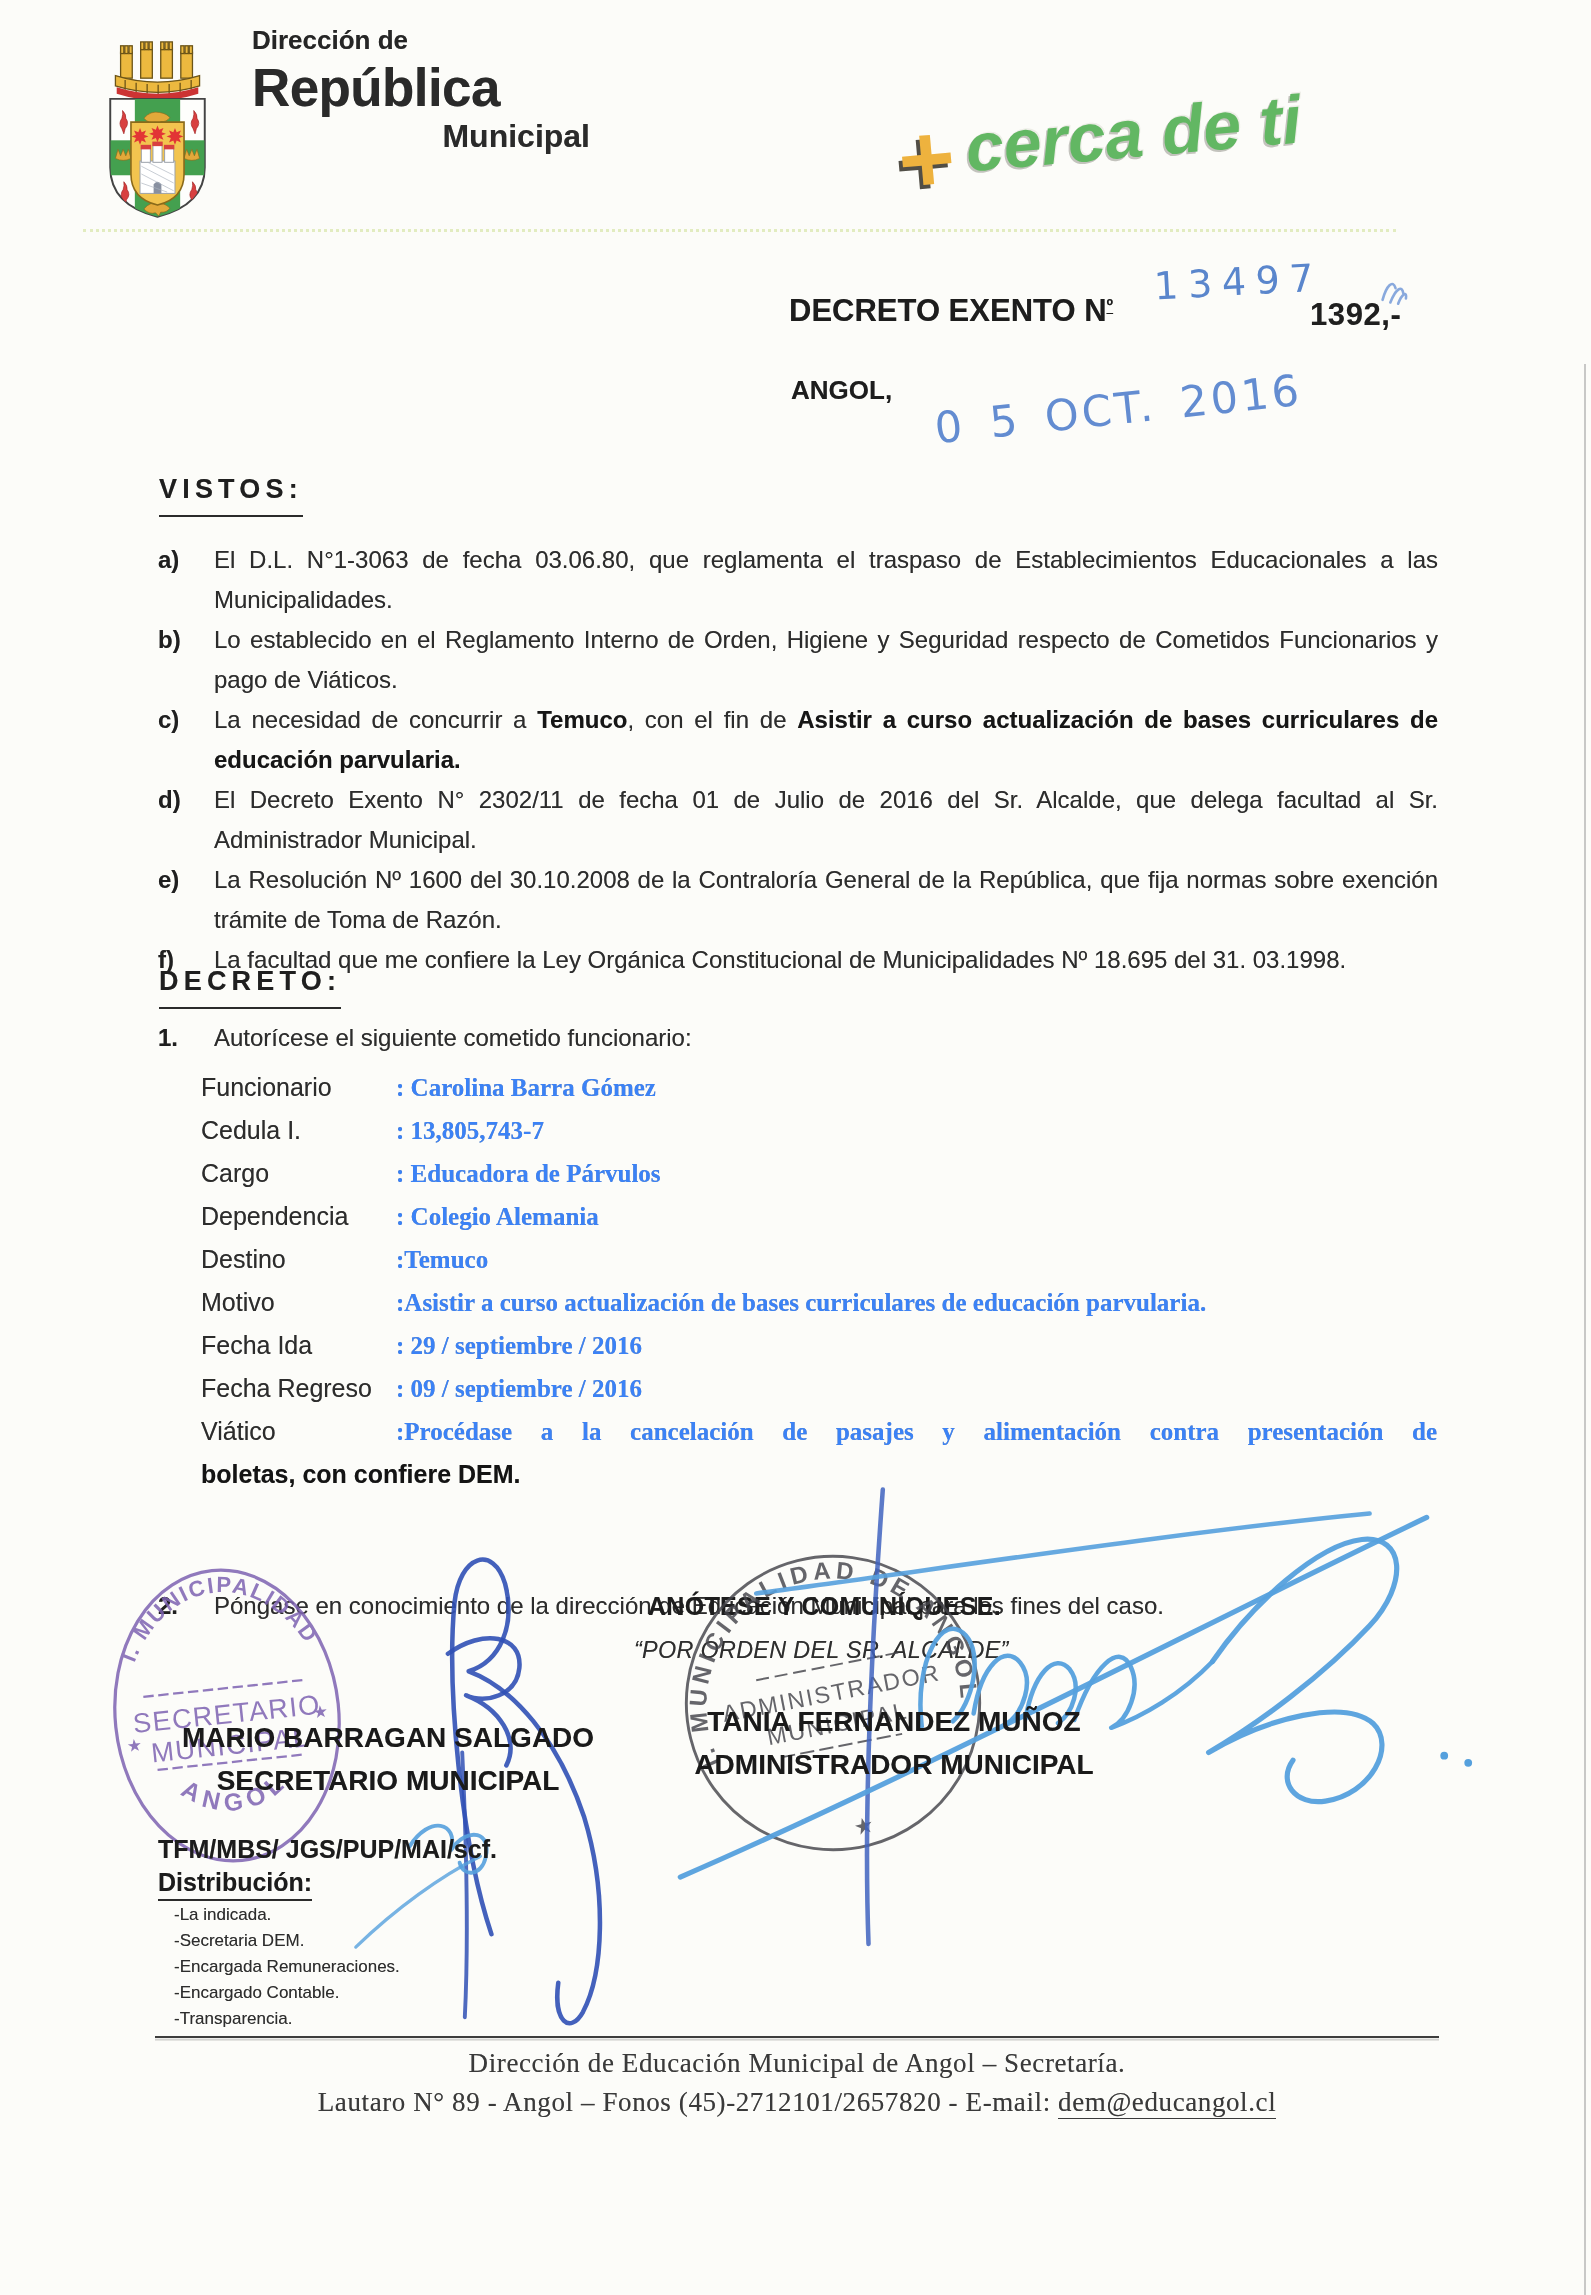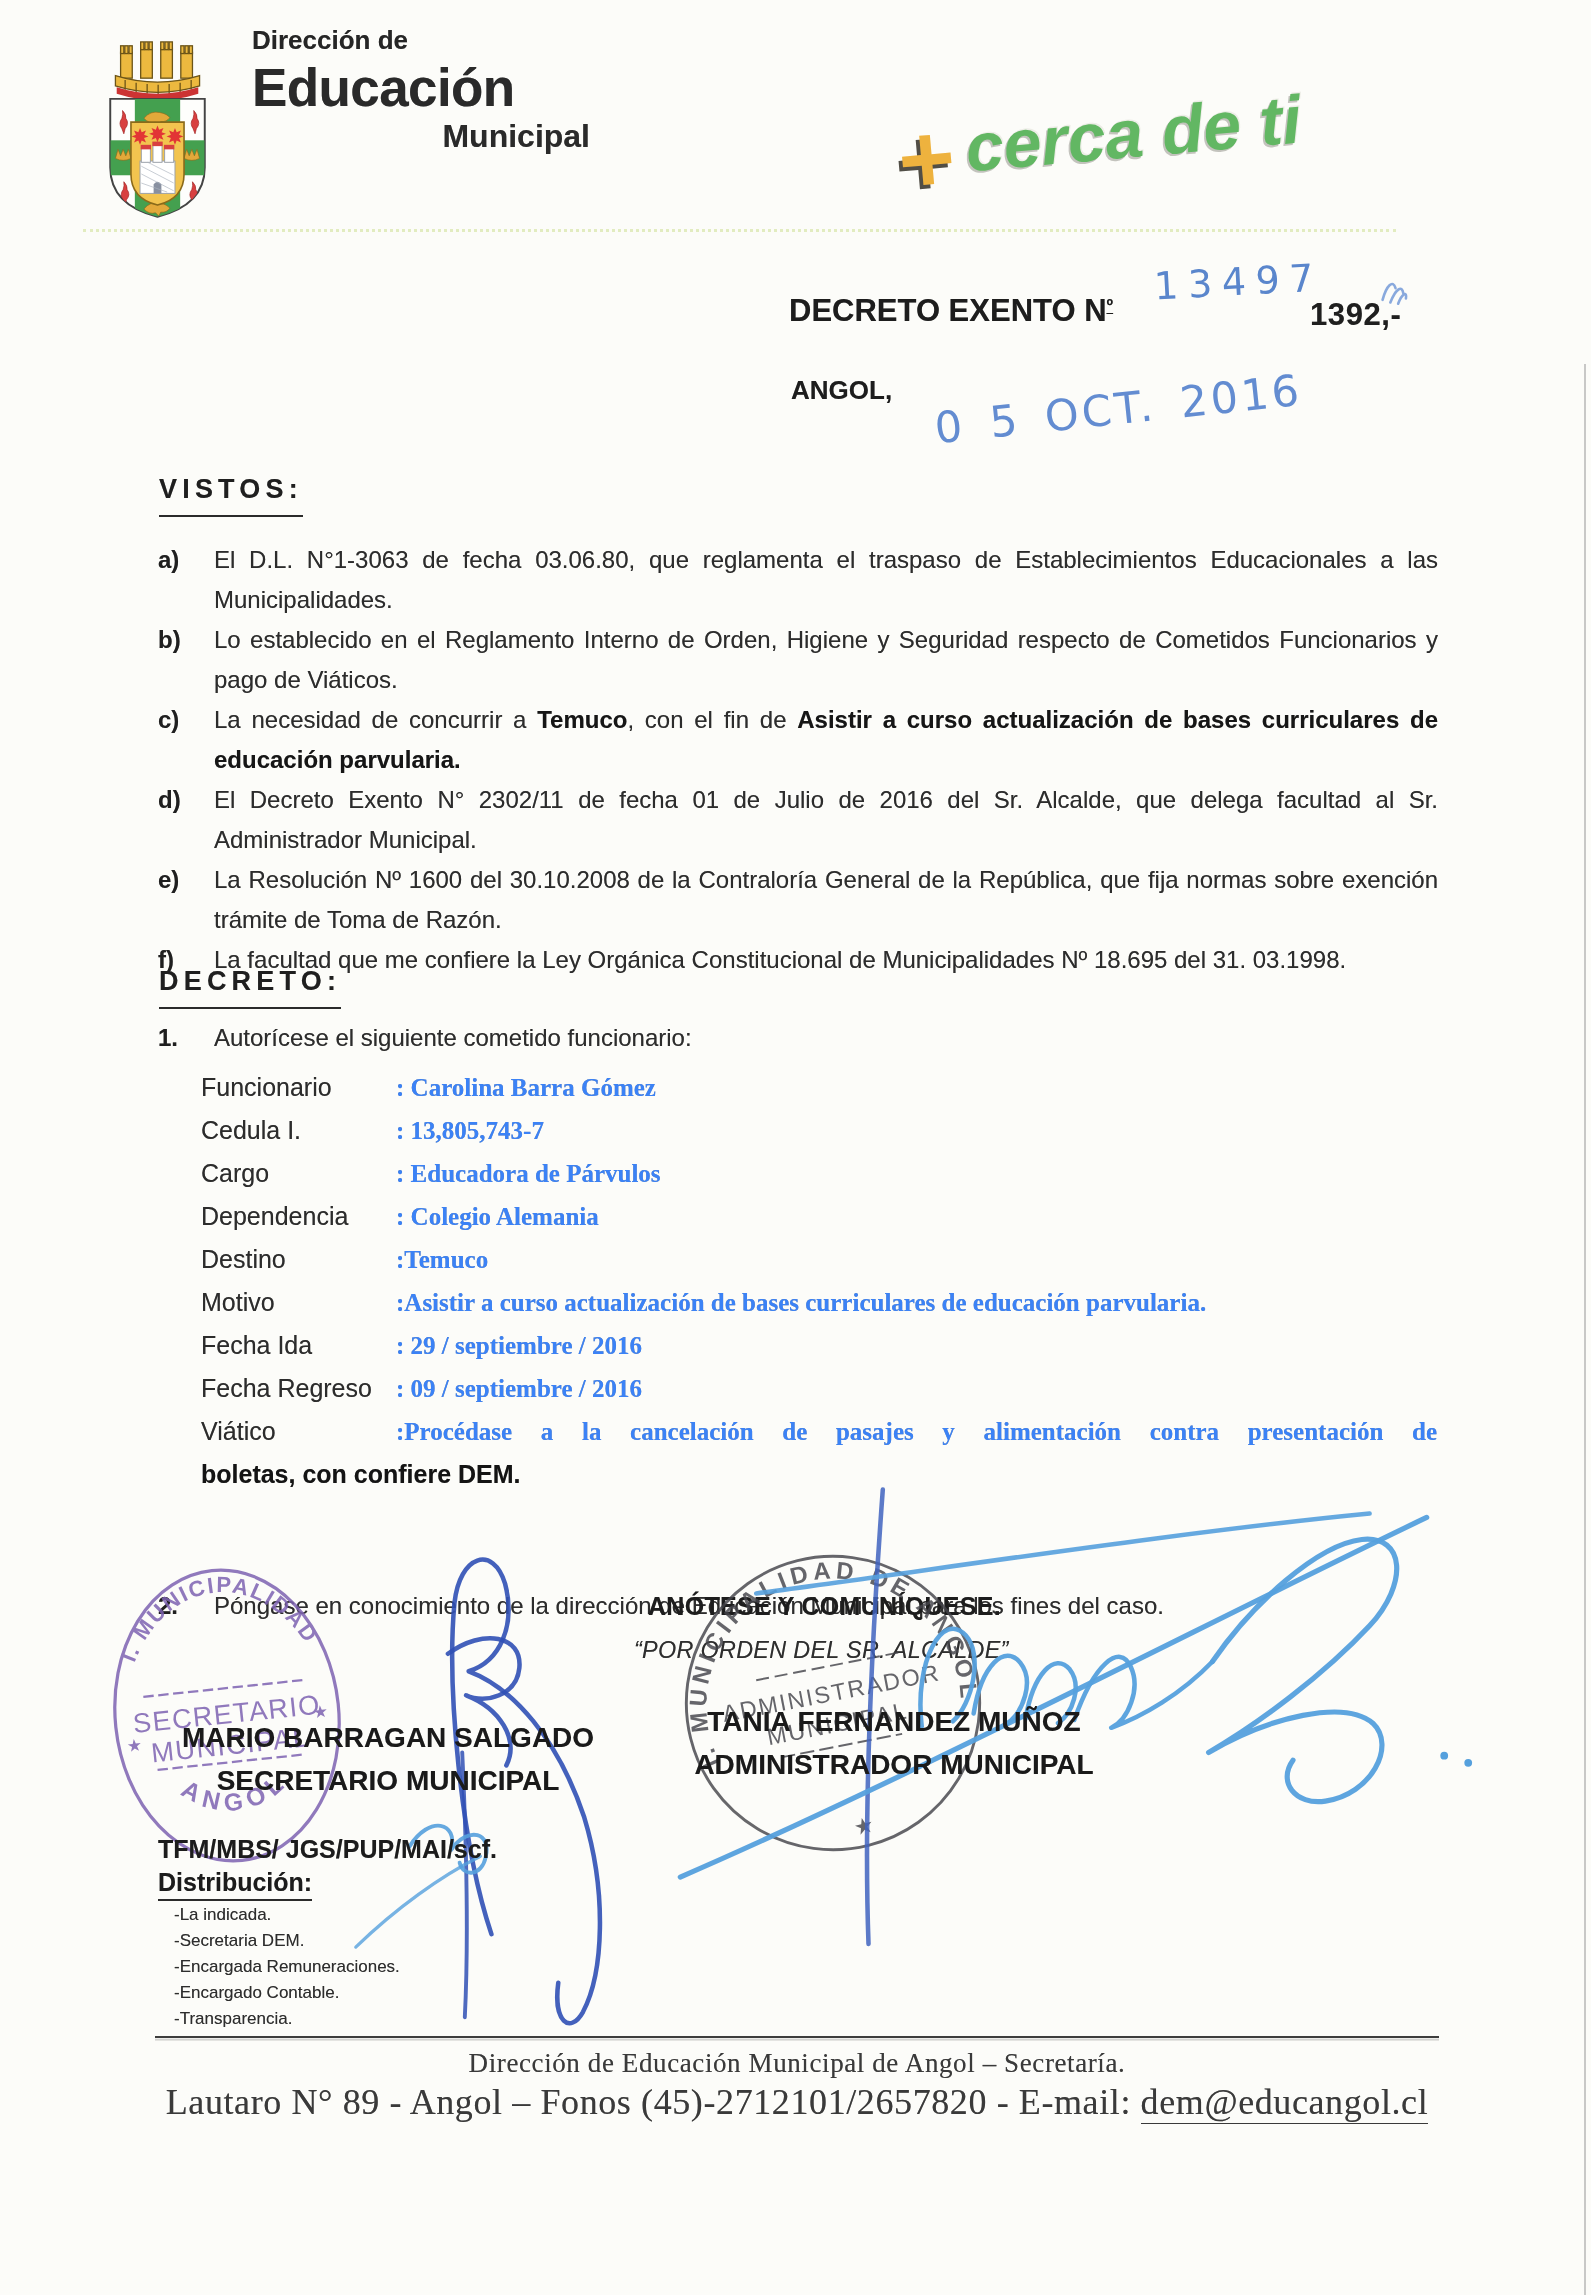--- a/index.html
+++ b/index.html
@@ -84,21 +84,21 @@
   .initials{left:158px; top:1835px; font-size:25px; font-weight:700; color:#1c1c1c;}
   .dist-h{left:158px; top:1868px; font-size:25px; font-weight:700; color:#1c1c1c;}
   .dist-h .underlined2{border-bottom:2.6px solid #2b2b2b; padding-bottom:2.6px;}
   .dist-list{left:158px; top:1902px; font-size:17px; line-height:26px; color:#2d2d2d;margin-left:16px;}
 
   
   .footer-rule{left:155px; top:2036px; width:1284px; height:1.9px; background:#3d3d3d; box-shadow:0 2.6px 0 rgba(70,70,70,.22);}
   .footer{left:155px; top:2046px; width:1284px; text-align:center;
     font-family:"Liberation Serif", serif; color:#3a3a3a;}
   .footer .f1{font-size:27px; line-height:34px; letter-spacing:0.6px;}
-  .footer .f2{font-size:36px; line-height:34px; margin-top:5.2px; letter-spacing:0.6px;}
+  .footer .f2{font-size:27px; line-height:34px; margin-top:5.2px; letter-spacing:0.6px;}
   .footer .email{border-bottom:1.9px solid #3a3a3a; padding-bottom:1.3px;}
 
   .edge-line{left:1584px; top:364px; width:1.9px; height:1932px; background:#8a8a8a; opacity:.45;}
 
   svg text{font-family:"Liberation Sans", sans-serif;}
 </style>
 </head>
 <body>
 
 <div class="page">
@@ -184,21 +184,21 @@
             <line x1="70" y1="248" x2="120" y2="274"></line>
           <line x1="70" y1="262" x2="110" y2="276"></line>
             <line x1="80" y1="230" x2="120" y2="250"></line>
         </g>
       </g>
     </svg>
   </div>
 
   <div class="abs org">
     <div class="org1 soft">Dirección de</div>
-    <div class="org2 soft">Educación</div>
+    <div class="org2 soft">República</div>
     <div class="org3 soft">Municipal</div>
   </div>
 
   <div class="abs slogan">
     <span class="plus">+</span><span class="slg">cerca de ti</span>
   </div>
 
   <div class="abs dotline"></div>
 
   <div class="abs decree-title soft"><span>DECRETO EXENTO N</span><span class="ord">º</span></div>

